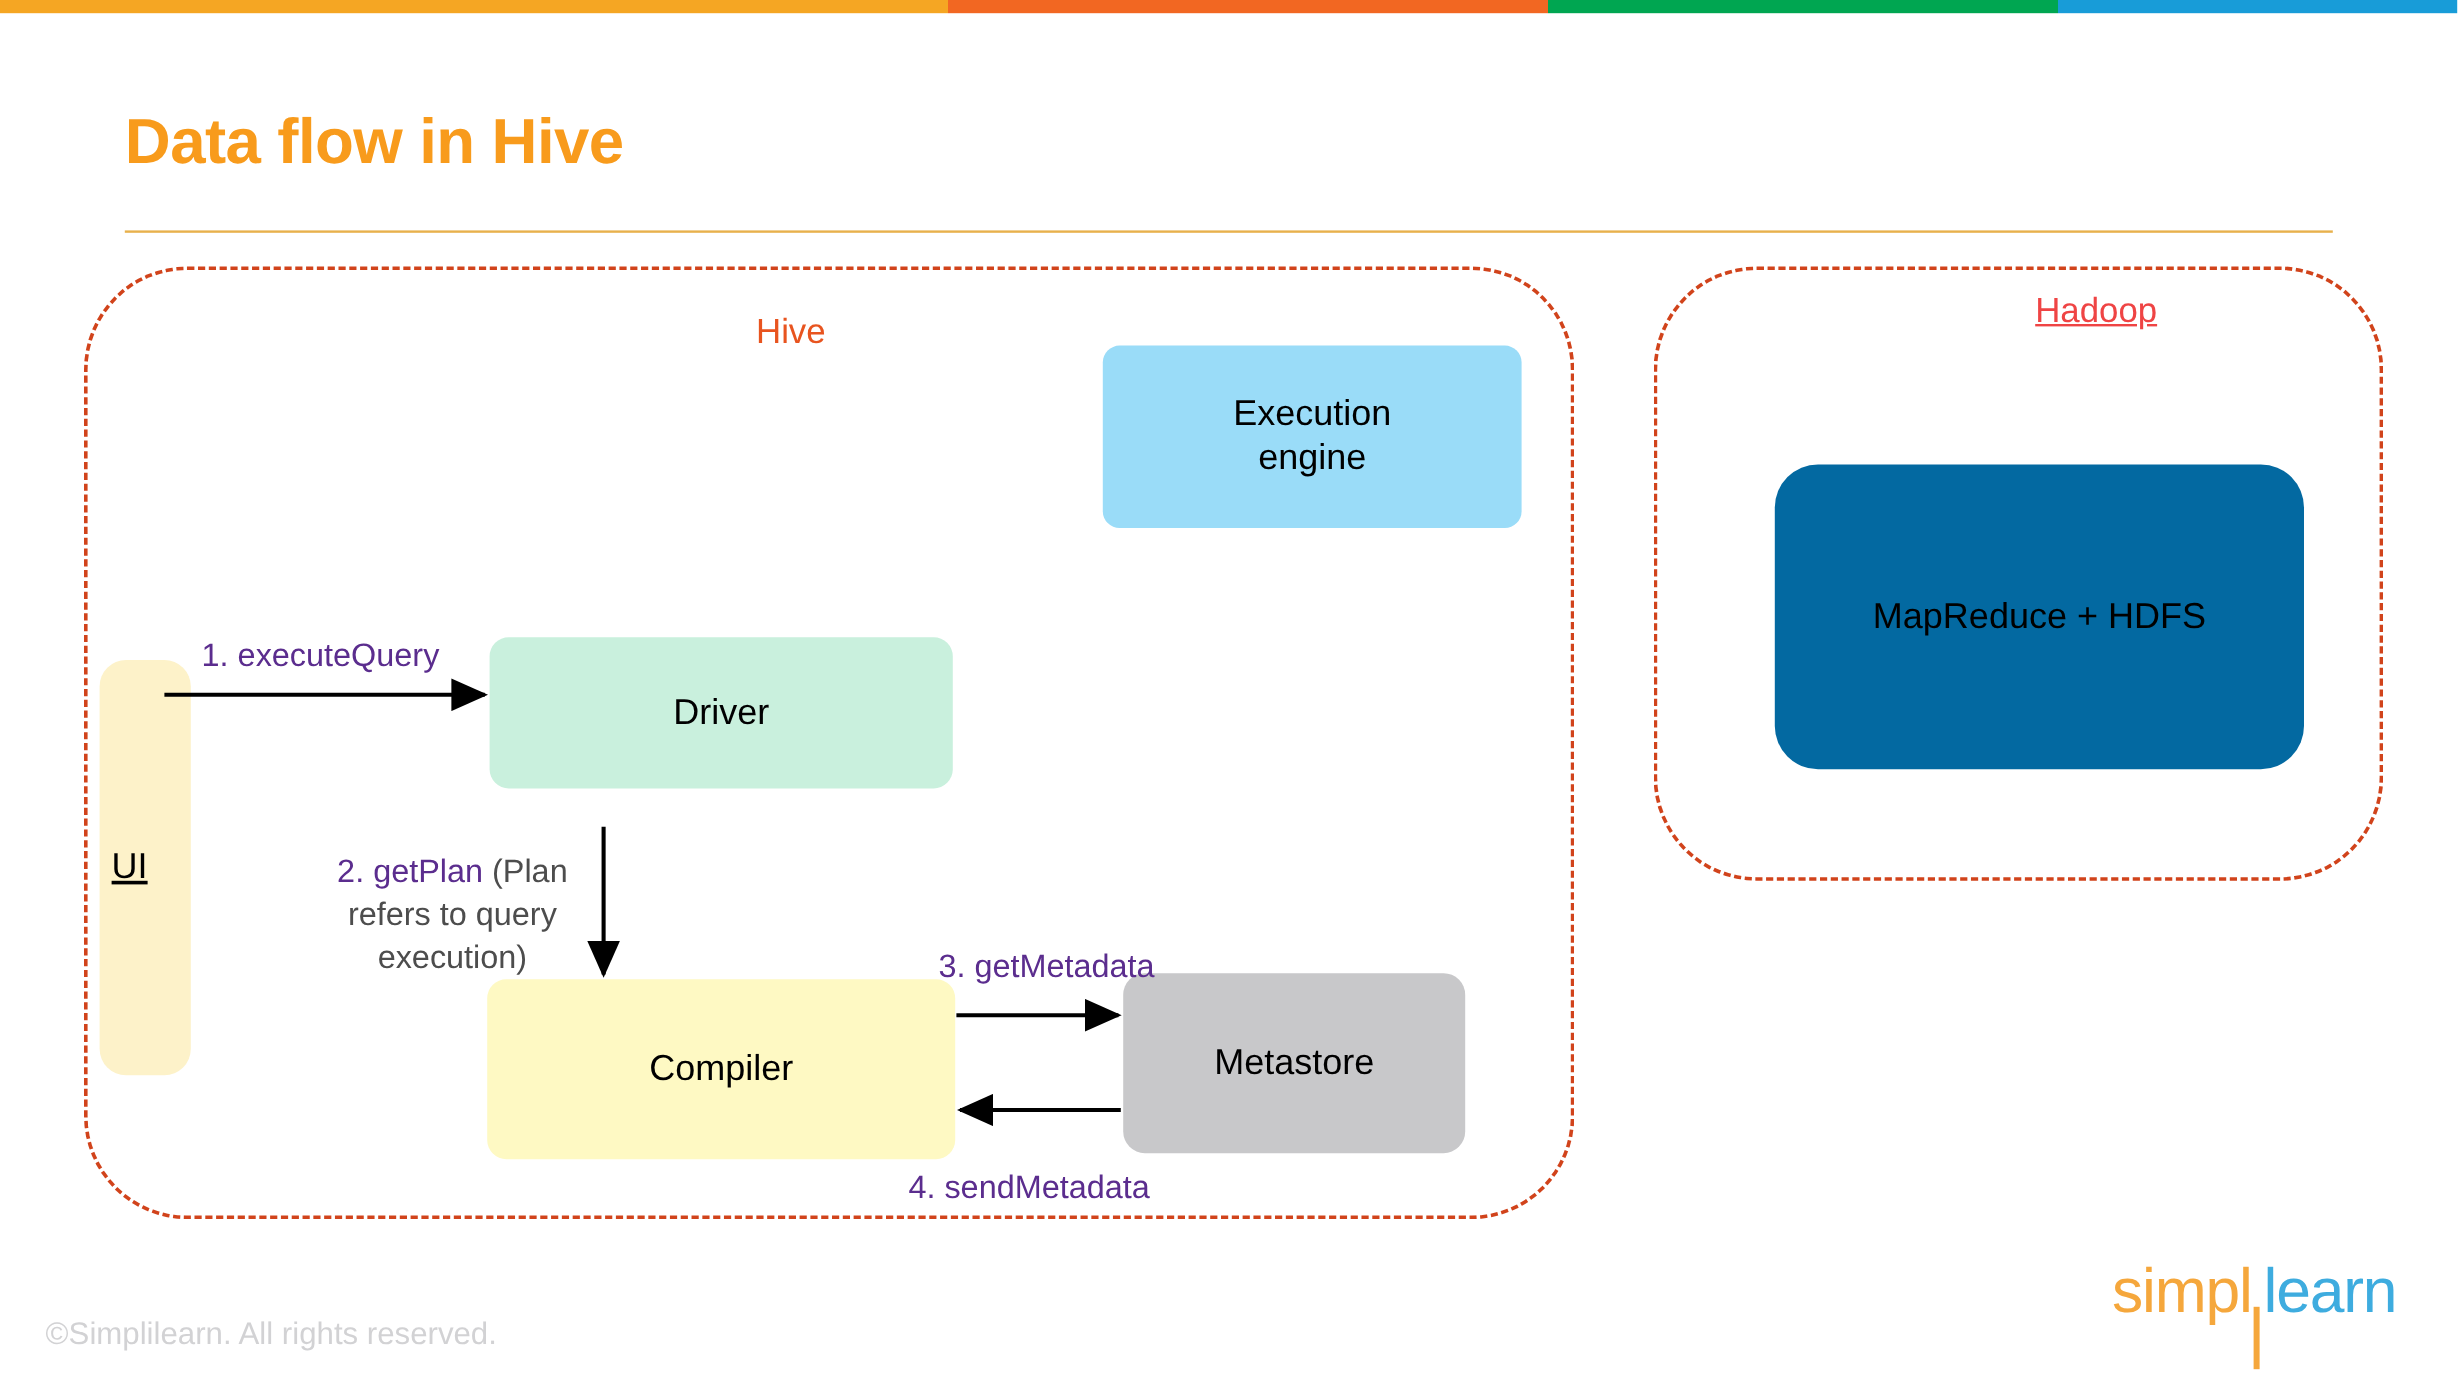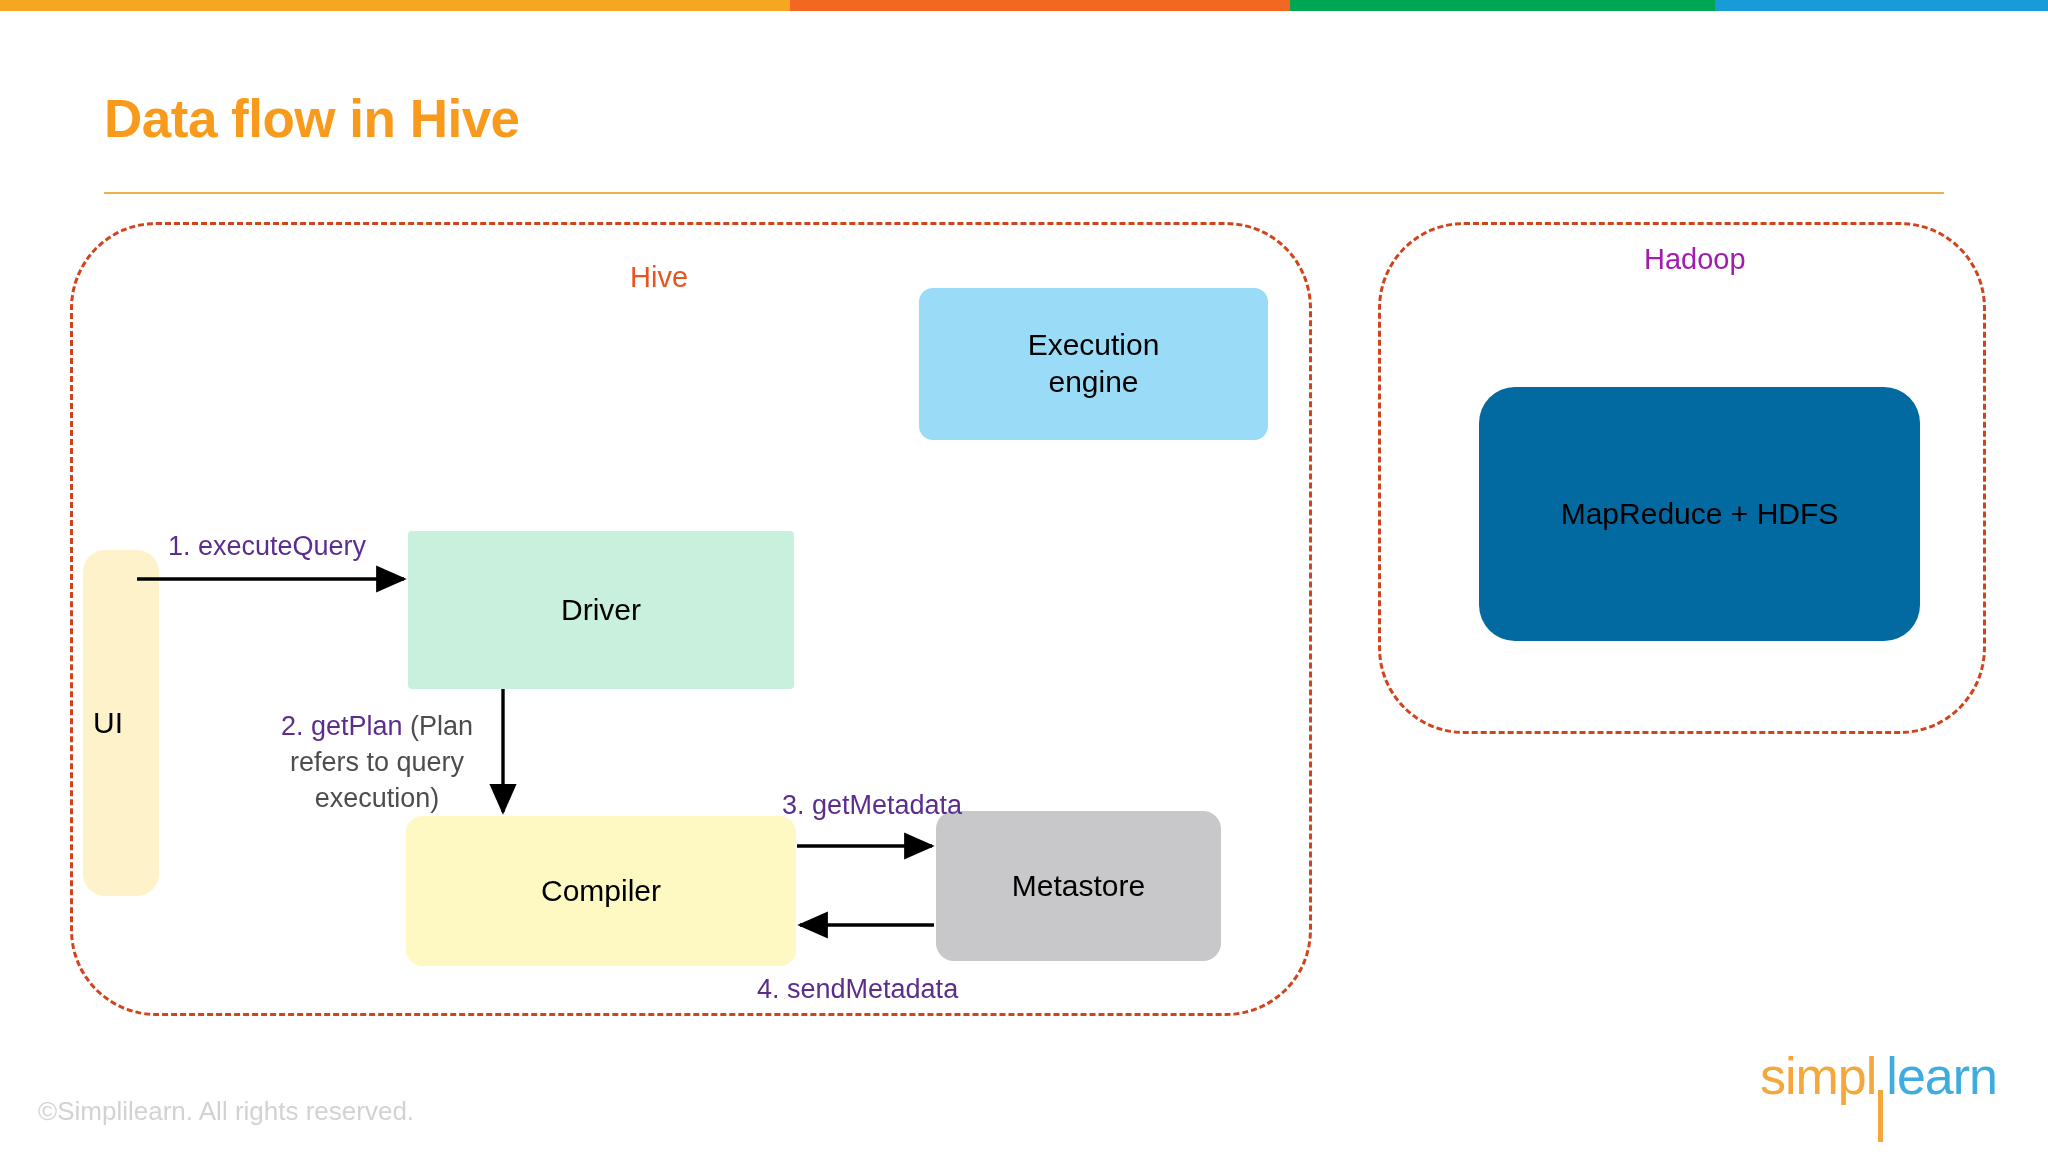--- a/index.html
+++ b/index.html
@@ -78,23 +78,24 @@
     font-size: 29px;
     white-space: nowrap;
   }
   .hive-label {
     left: 630px;
     top: 243px;
     color: #e8541f;
     margin-top: 18px;
   }
   .hadoop-label {
-    left: 1644px;
+    left: 1696px;
     top: 243px;
-    color: #a21caf;
+    color: #ef4444;
+    text-decoration: underline;
   }
 
   
   .node {
     position: absolute;
     box-sizing: border-box;
     display: flex;
     align-items: center;
     justify-content: center;
     text-align: center;
@@ -106,28 +107,29 @@
   .node-ui {
     left: 83px;
     top: 550px;
     width: 76px;
     height: 346px;
     background: #fdf2c9;
     border-radius: 22px;
     font-size: 30px;
     justify-content: flex-start;
     padding-left: 10px;
+    text-decoration: underline;
   }
   .node-driver {
     left: 408px;
     top: 531px;
     width: 386px;
-    height: 158px;
+    height: 126px;
     background: #c9f0dd;
-    border-radius: 4px;
+    border-radius: 16px;
   }
   .node-compiler {
     left: 406px;
     top: 816px;
     width: 390px;
     height: 150px;
     background: #fef9c3;
     border-radius: 16px;
   }
   .node-metastore {

